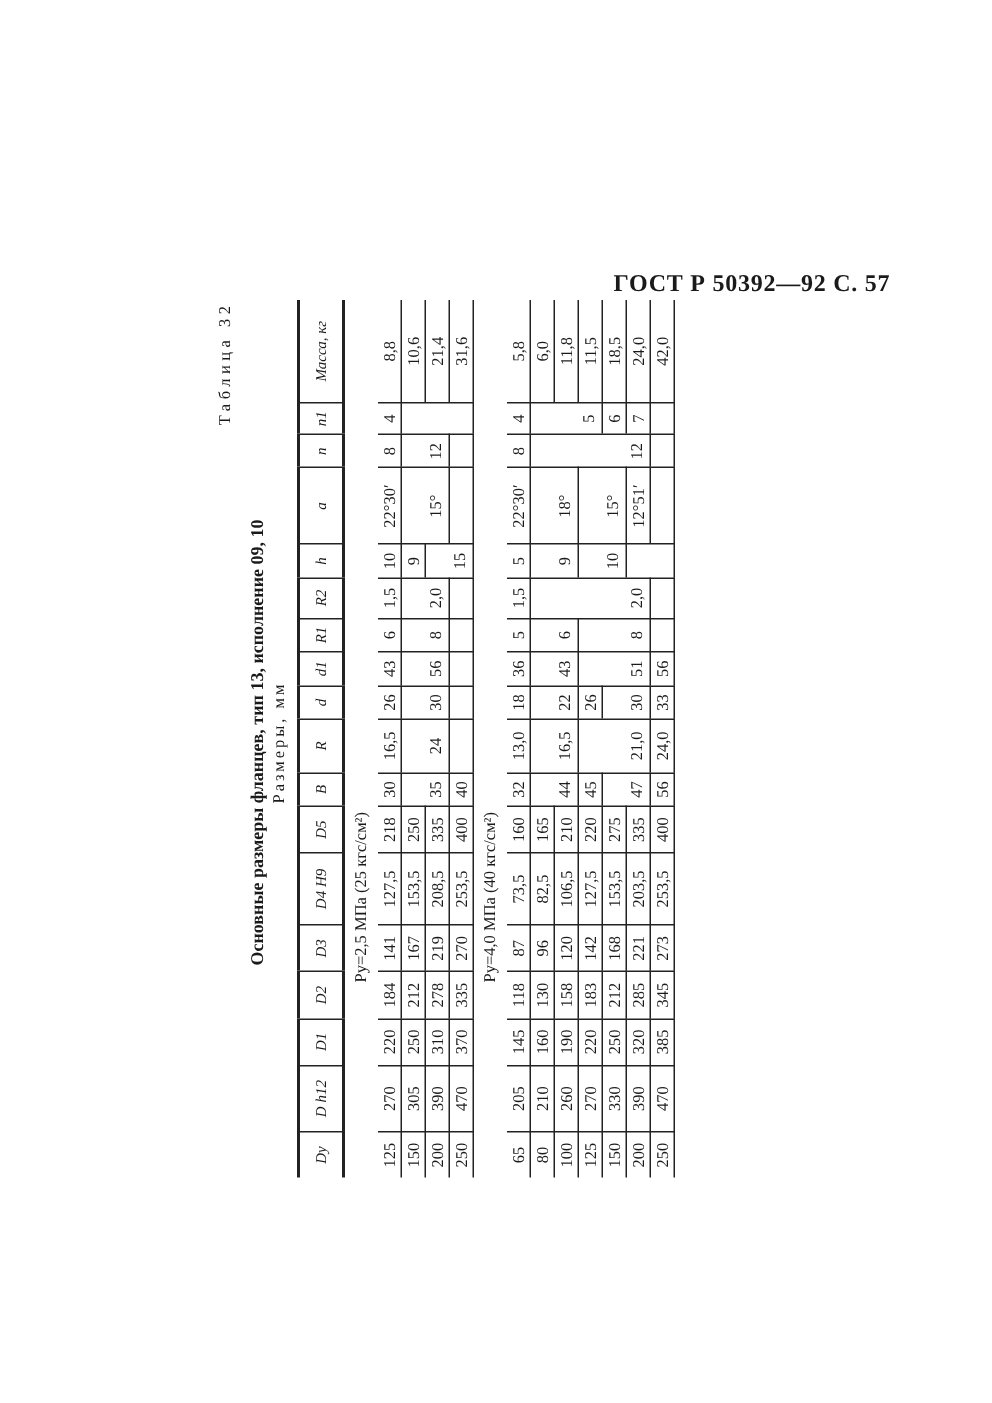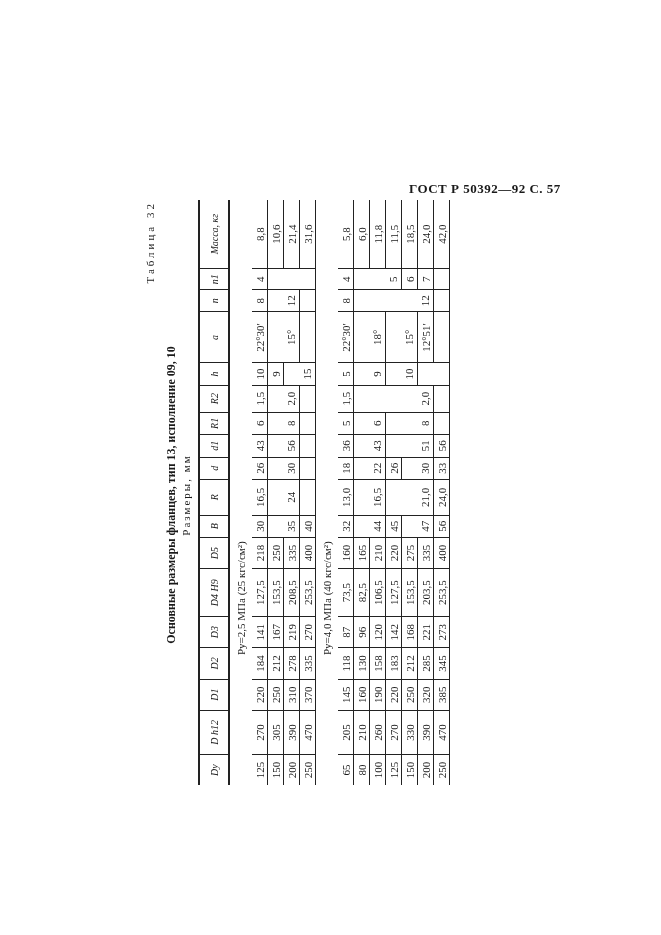--- a/index.html
+++ b/index.html
@@ -1,21 +1,21 @@
 <!DOCTYPE html>
 <html><head>
 <meta charset="utf-8">
 <style>
   html, body { margin: 0; padding: 0; }
   body {
     width: 661px; height: 935px; background: #ffffff; position: relative; overflow: hidden;
     font-family: "Liberation Serif", "DejaVu Serif", serif; color: #1a1a1a;
   }
   .running-head {
-    position: absolute; left: 409px; top: 181px; font-size: 13px; font-weight: bold;
+    position: absolute; left: 409px; top: 181px; font-size: 16px; font-weight: bold;
     letter-spacing: 0.5px; font-family: "Liberation Serif", serif;
   }
   
   .rot {
     position: absolute; width: 600px; height: 420px;
     left: 140px; top: 195px;
     transform-origin: 0 0;
     transform: translate(0px, 600px) rotate(-90deg);
   }
   .tab-label { position: absolute; right: 6px; top: 4px; font-size: 11px; letter-spacing: 3px; }

